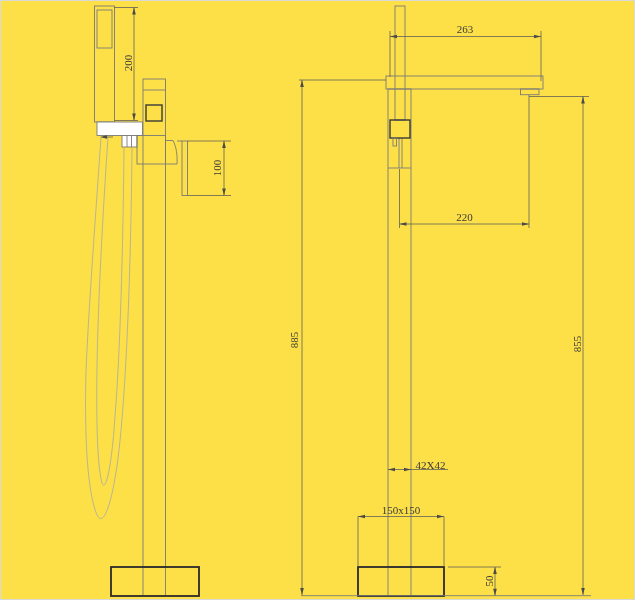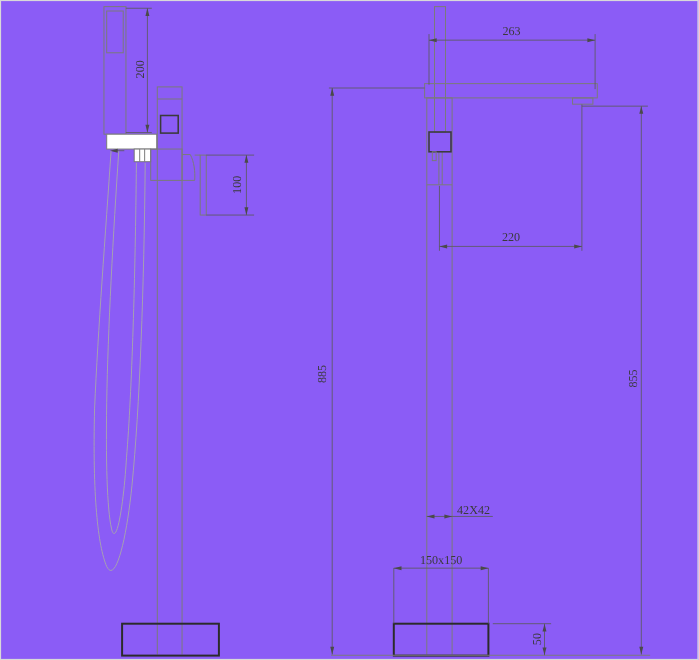--- a/index.html
+++ b/index.html
@@ -1,19 +1,19 @@
 <!DOCTYPE html>
 <html><head>
 <meta charset="utf-8">
 <style>
   html,body{margin:0;padding:0;background:#fff;}
   .stage{
     position:relative;
     width:635px;height:600px;
-    background:#8b5cf6;
+    background:#fde047;
     box-sizing:border-box;
     border:1px solid #d9d9d9;
     font-family:"Liberation Serif", serif;
   }
   svg{display:block;}
   .obj{fill:none;stroke:#7a7a7a;stroke-width:0.9;}
   .objw{fill:#ffffff;stroke:#7a7a7a;stroke-width:0.9;}
   .bold{fill:none;stroke:#2b2b2b;stroke-width:1.8;}
   .bold2{fill:none;stroke:#3a3a3a;stroke-width:1.4;}
   .hose{fill:none;stroke:#a8a8a8;stroke-width:0.8;}

